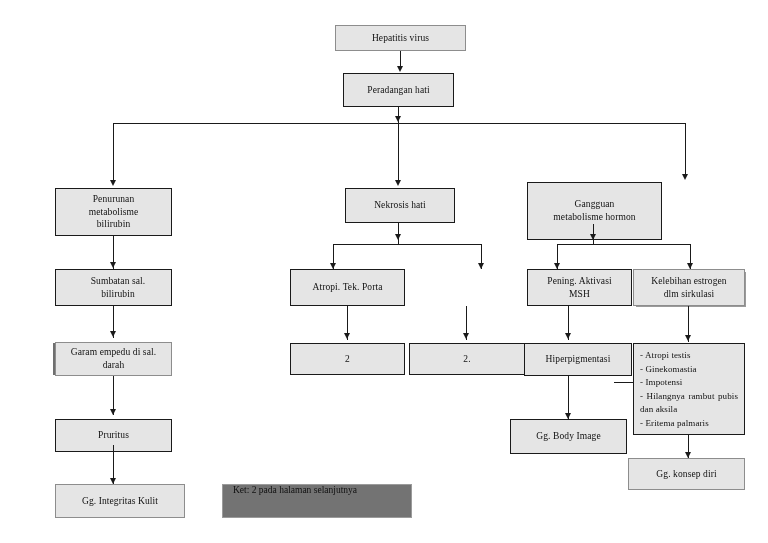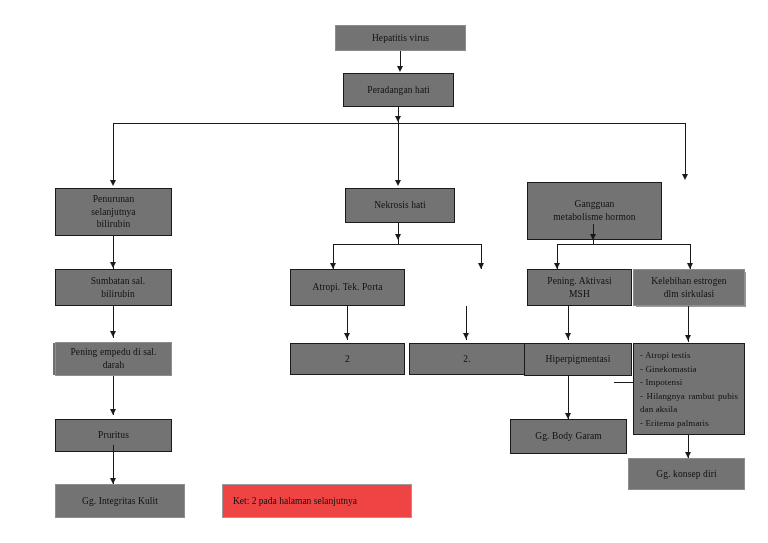--- a/index.html
+++ b/index.html
@@ -15,21 +15,21 @@
     position: relative;
     width: 768px;
     height: 543px;
     background: #ffffff;
     overflow: hidden;
   }
   .node {
     position: absolute;
     box-sizing: border-box;
     border: 1px solid #1a1a1a;
-    background: #737373;
+    background: #e5e5e5;
     display: flex;
     align-items: center;
     justify-content: center;
     text-align: center;
     font-size: 9.5px;
     line-height: 1.35;
     letter-spacing: 0.1px;
     padding: 2px 3px;
     color: #111111;
   }
@@ -55,23 +55,22 @@
     line-height: 1.5;
   }
   .node.listbox .inner {
     white-space: pre-line;
     text-align: justify;
   }
   .note {
     position: absolute;
     box-sizing: border-box;
     border: 1px solid #9b9b9b;
-    background: #ef4444;
+    background: #737373;
     display: flex;
-    align-items: center;
     justify-content: flex-start;
     padding: 0 10px;
     font-size: 9.5px;
     color: #111111;
   }
   .vline, .hline {
     position: absolute;
     background: #1a1a1a;
   }
   .vline { width: 1px; }
@@ -106,21 +105,21 @@
   <div class="hline" style="left:113px; top:123px; width:572px;"></div>
   <div class="vline" style="left:113px; top:123px; height:58px;"></div>
   <div class="vline" style="left:398px; top:123px; height:58px;"></div>
   <div class="vline" style="left:685px; top:123px; height:52px;"></div>
   <div class="arrowhead" style="left:109.5px; top:180px;"></div>
   <div class="arrowhead" style="left:394.5px; top:180px;"></div>
   <div class="arrowhead" style="left:681.5px; top:174px;"></div>
 
   <div class="node" style="left:55px; top:188px; width:117px; height:48px;">
     <span class="inner">Penurunan
-selanjutnya
+metabolisme
 bilirubin</span>
   </div>
 
   <div class="node" style="left:345px; top:188px; width:110px; height:35px;">
     <span class="inner">Nekrosis hati</span>
   </div>
 
   <div class="node" style="left:527px; top:182px; width:135px; height:58px;">
     <span class="inner">Gangguan
 metabolisme hormon</span>
@@ -174,21 +173,21 @@
   <div class="vline" style="left:466px; top:306px; height:34px;"></div>
   <div class="arrowhead" style="left:462.5px; top:333px;"></div>
 
   <div class="vline" style="left:568px; top:306px; height:34px;"></div>
   <div class="arrowhead" style="left:564.5px; top:333px;"></div>
 
   <div class="vline" style="left:688px; top:306px; height:36px;"></div>
   <div class="arrowhead" style="left:684.5px; top:335px;"></div>
 
   <div class="node soft shadow-left" style="left:55px; top:342px; width:117px; height:34px;">
-    <span class="inner">Pening empedu di sal.
+    <span class="inner">Garam empedu di sal.
 darah</span>
   </div>
 
   <div class="node" style="left:290px; top:343px; width:115px; height:32px;">
     <span class="inner">2</span>
   </div>
 
   <div class="node" style="left:409px; top:343px; width:116px; height:32px;">
     <span class="inner">2.</span>
   </div>
@@ -211,21 +210,21 @@
   <div class="arrowhead" style="left:109.5px; top:409px;"></div>
 
   <div class="vline" style="left:568px; top:376px; height:43px;"></div>
   <div class="arrowhead" style="left:564.5px; top:413px;"></div>
 
   <div class="node" style="left:55px; top:419px; width:117px; height:33px;">
     <span class="inner">Pruritus</span>
   </div>
 
   <div class="node" style="left:510px; top:419px; width:117px; height:35px;">
-    <span class="inner">Gg. Body Garam</span>
+    <span class="inner">Gg. Body Image</span>
   </div>
 
   <div class="vline" style="left:113px; top:445px; height:39px;"></div>
   <div class="arrowhead" style="left:109.5px; top:478px;"></div>
 
   <div class="vline" style="left:688px; top:435px; height:24px;"></div>
   <div class="arrowhead" style="left:684.5px; top:452px;"></div>
 
   <div class="node soft" style="left:55px; top:484px; width:130px; height:34px;">
     <span class="inner">Gg. Integritas Kulit</span>

